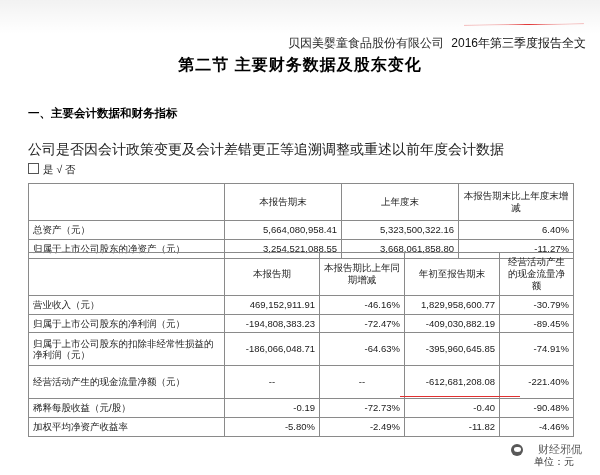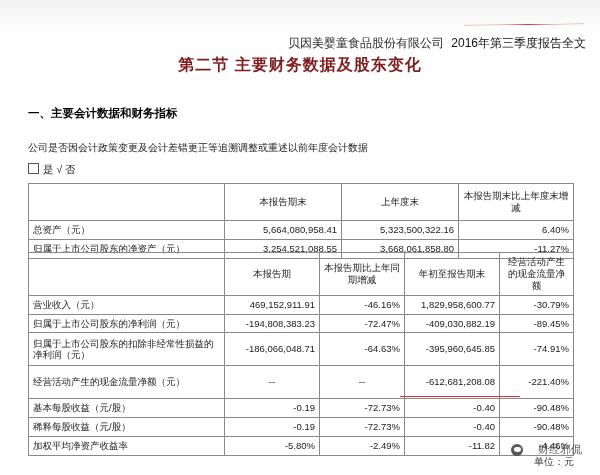--- a/index.html
+++ b/index.html
@@ -52,35 +52,35 @@
   
   .section-title {
     position: absolute;
     top: 55px;
     left: 0;
     width: 600px;
     text-align: center;
     font-size: 16px;
     font-weight: bold;
     letter-spacing: 1px;
-    color: #7f1d1d;
+    color: #000000;
   }
   .sub-title {
     position: absolute;
     top: 106px;
     left: 28px;
     font-size: 11.5px;
     font-weight: bold;
     color: #000;
   }
   .para {
     position: absolute;
     top: 141px;
     left: 28px;
-    font-size: 10px;
+    font-size: 14px;
     color: #222;
   }
   .checkline {
     position: absolute;
     top: 163px;
     left: 28px;
     font-size: 10.5px;
     color: #222;
   }
   .checkbox-glyph {
@@ -272,27 +272,20 @@
         <td class="num">-74.91%</td>
       </tr>
       <tr class="tall">
         <td class="lbl">经营活动产生的现金流量净额（元）</td>
         <td class="ctr">--</td>
         <td class="ctr">--</td>
         <td class="num">-612,681,208.08</td>
         <td class="num">-221.40%</td>
       </tr>
       <tr>
-        <td class="lbl">基本每股收益（元/股）</td>
-        <td class="num">-0.19</td>
-        <td class="num">-72.73%</td>
-        <td class="num">-0.40</td>
-        <td class="num">-90.48%</td>
-      </tr>
-      <tr>
         <td class="lbl">稀释每股收益（元/股）</td>
         <td class="num">-0.19</td>
         <td class="num">-72.73%</td>
         <td class="num">-0.40</td>
         <td class="num">-90.48%</td>
       </tr>
       <tr>
         <td class="lbl">加权平均净资产收益率</td>
         <td class="num">-5.80%</td>
         <td class="num">-2.49%</td>

